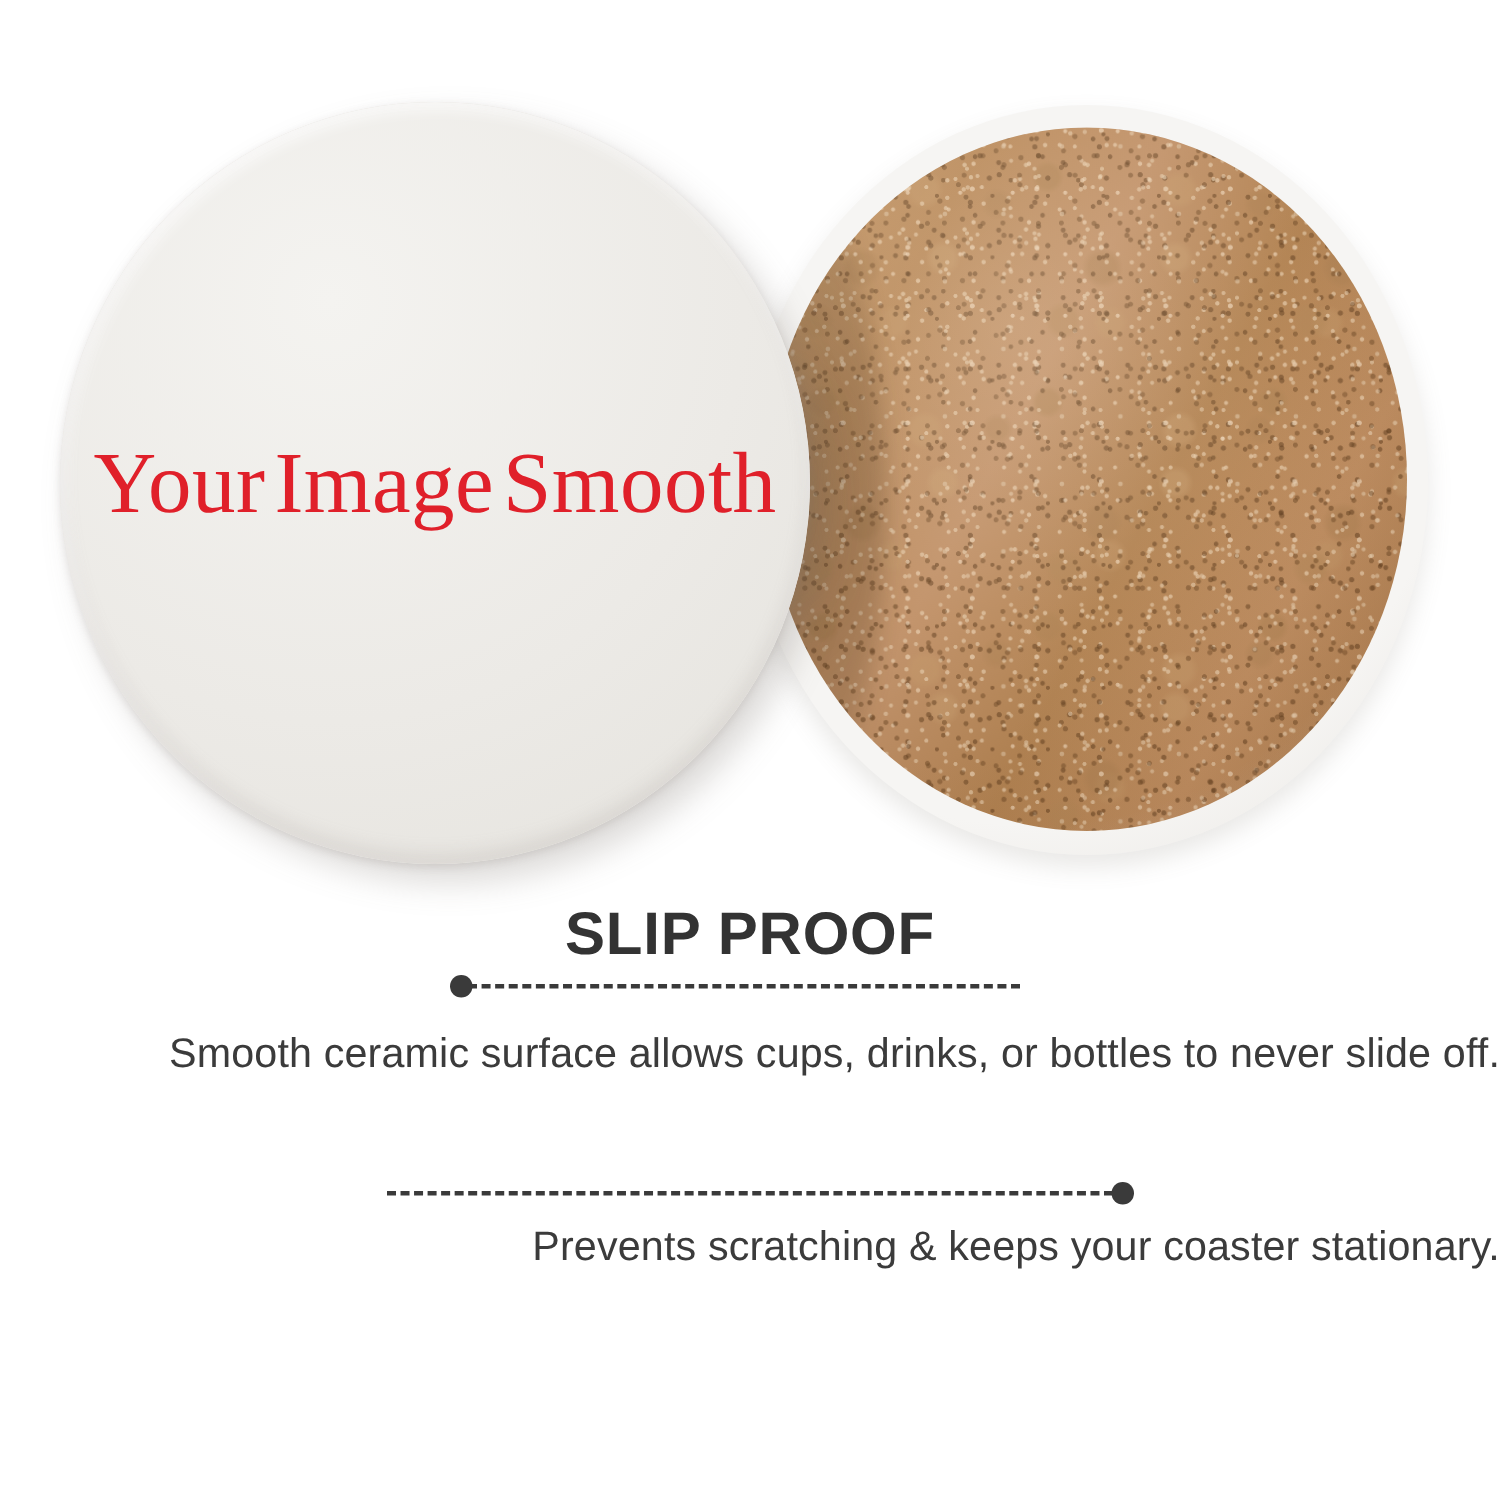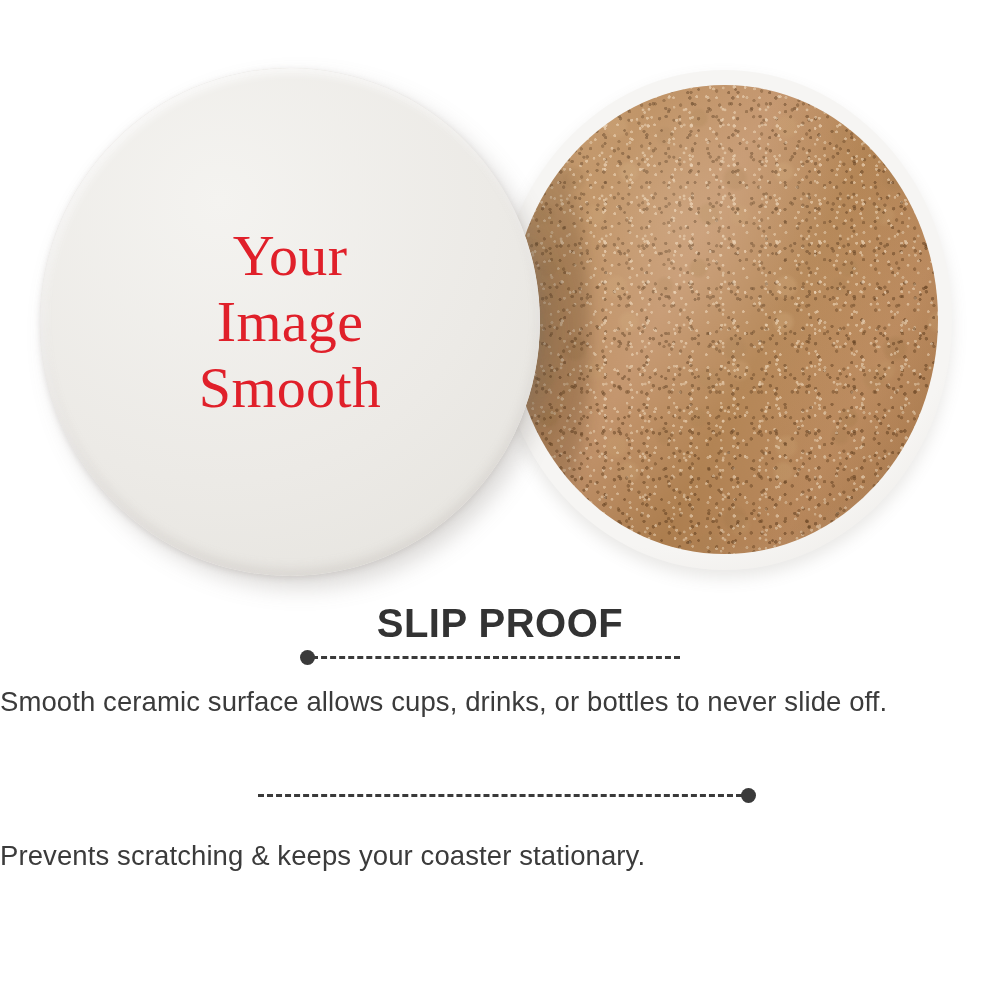--- a/index.html
+++ b/index.html
@@ -177,21 +177,21 @@
       inset 0 -6px 12px rgba(160,152,144,0.22),
       inset 3px 4px 10px rgba(255,255,255,0.85);
   }
   .front-text {
     position: absolute;
     left: 0;
     top: 0;
     width: 500px;
     height: 508px;
     display: flex;
-    flex-direction: column;
+    flex-direction: row;
     align-items: center;
     justify-content: center;
     gap: 6px;
     color: #e0202a;
     font-family: "Liberation Serif", "DejaVu Serif", serif;
     font-size: 58px;
     line-height: 1.03;
     letter-spacing: 0.3px;
     white-space: nowrap;
   }
@@ -231,41 +231,41 @@
   }
   .rule .dot {
     position: absolute;
     top: 2px;
     width: 15px;
     height: 15px;
     border-radius: 50%;
     background: #3a3a3a;
   }
   .feature-body {
-    text-align: left;
+    text-align: right;
     font-family: "Liberation Sans", sans-serif;
     font-size: 27.5px;
     line-height: 1.43;
     color: #3b3b3b;
     letter-spacing: 0.1px;
   }
 
   
   #feature-slip .feature-title { margin-top: 6px; }
   #feature-slip .rule { margin-top: 4px; }
   #feature-slip .rule .dash { left: 312px; right: 320px; }
   #feature-slip .rule .dot { left: 300px; }
   #feature-slip .feature-body { margin-top: 16px; }
 
   
   #feature-cork { margin-top: 64px; }
   #feature-cork .rule { margin-top: 4px; }
   #feature-cork .rule .dash { left: 258px; right: 258px; }
   #feature-cork .rule .dot { right: 244px; }
-  #feature-cork .feature-body { margin-top: 32px; }
+  #feature-cork .feature-body { margin-top: 7px; }
 </style>
 </head>
 <body>
 
 <div id="page">
 
   <div class="hero">
 
     <div class="coaster-cork">
       <div class="cork-face">

